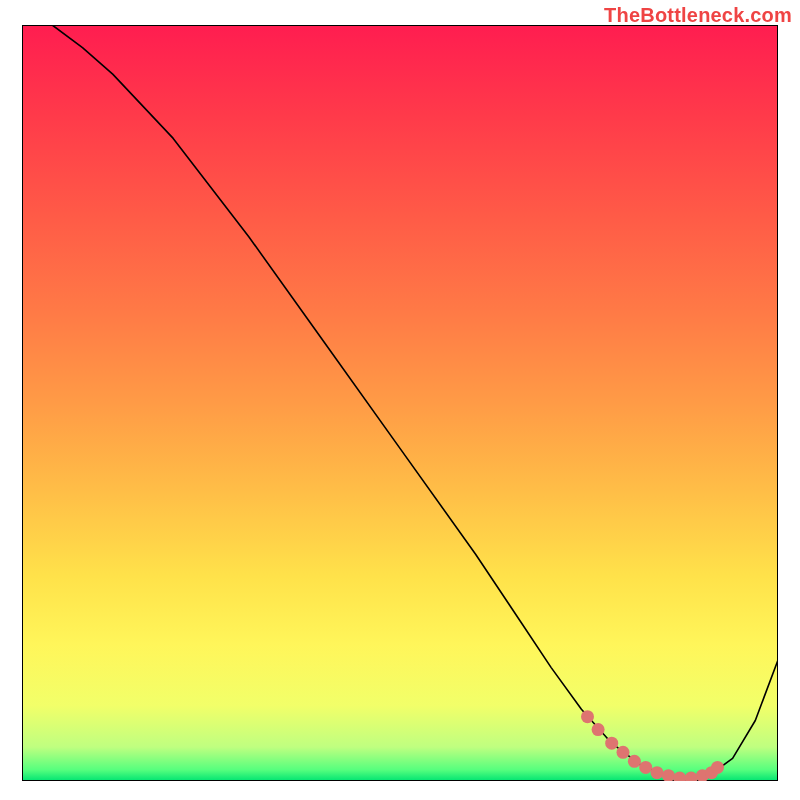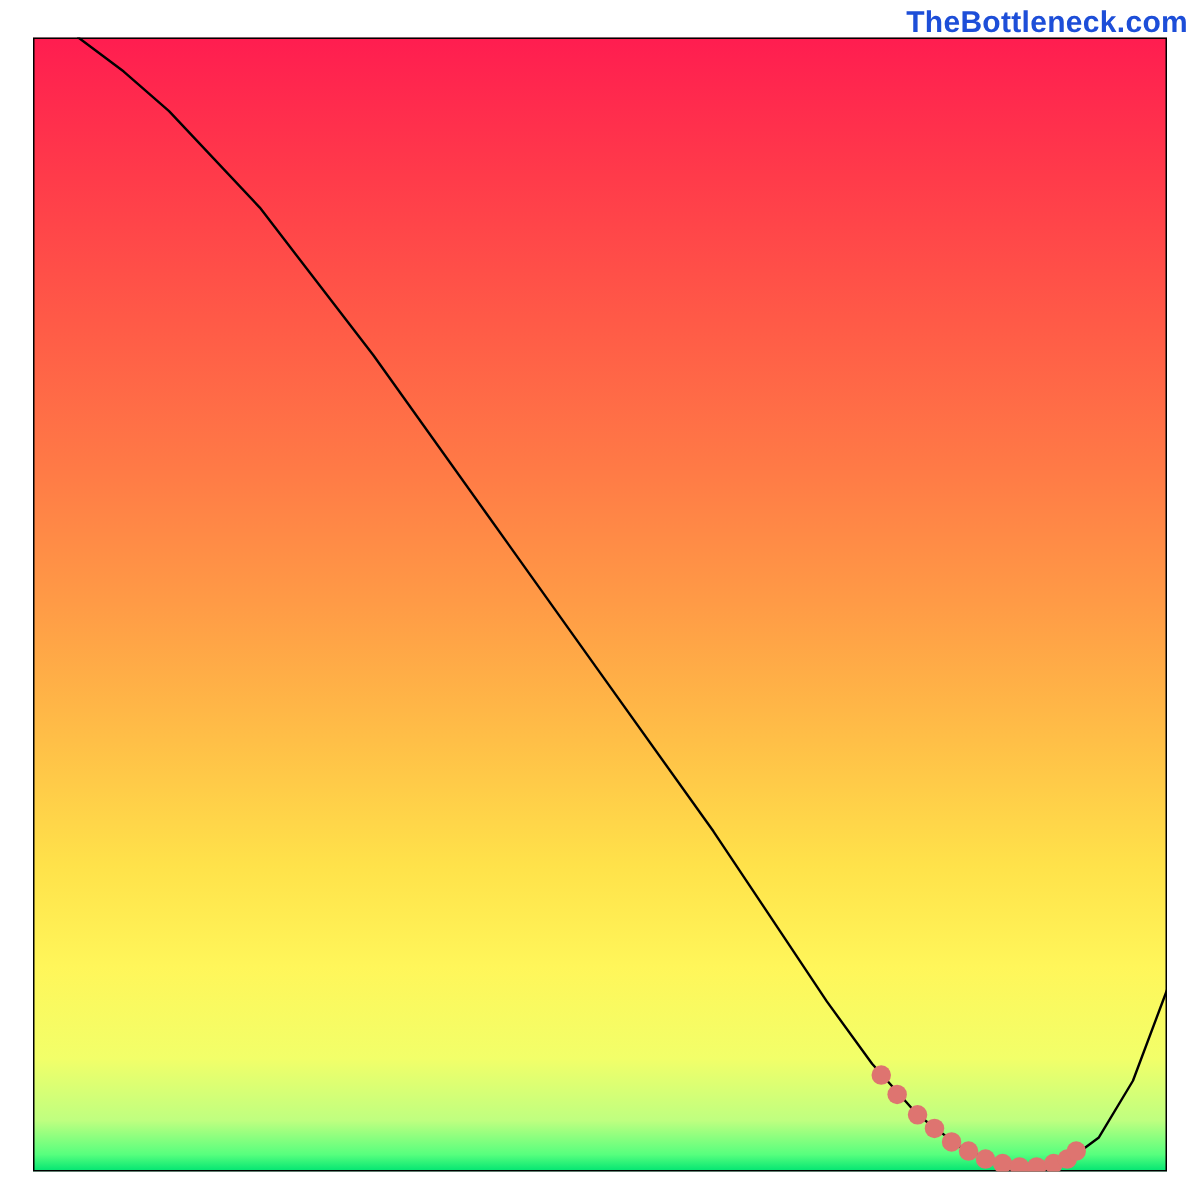--- a/index.html
+++ b/index.html
@@ -15,21 +15,21 @@
     width: 800px;
     height: 800px;
   }
   .watermark {
     position: absolute;
     top: 4px;
     right: 8px;
     font-family: Arial, Helvetica, sans-serif;
     font-size: 20px;
     font-weight: 600;
-    color: #1d4ed8;
+    color: #ef4444;
     letter-spacing: 0.2px;
     z-index: 10;
     user-select: none;
     text-align: right;
   }
   .plot-area {
     position: absolute;
     left: 22px;
     top: 25px;
     width: 756px;

